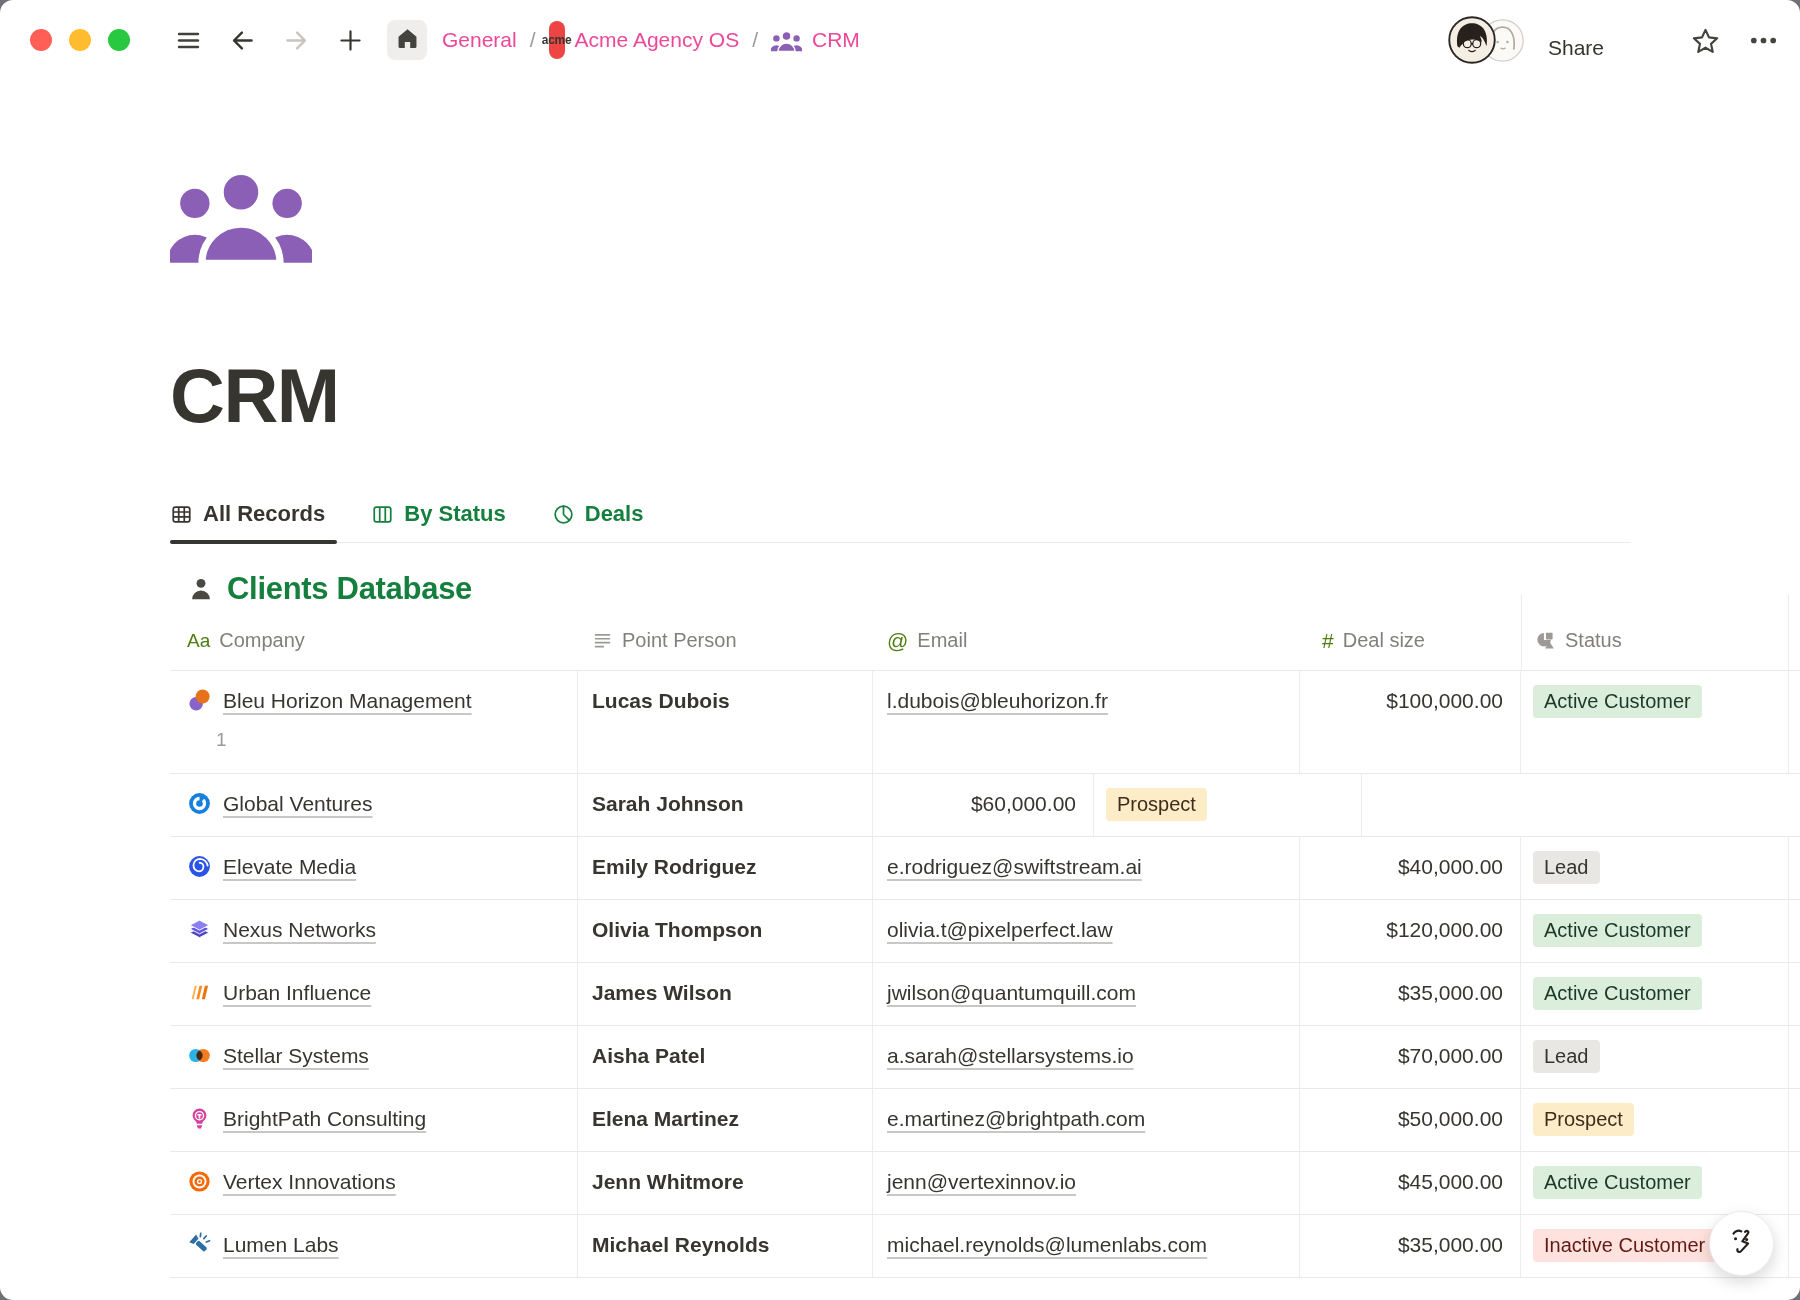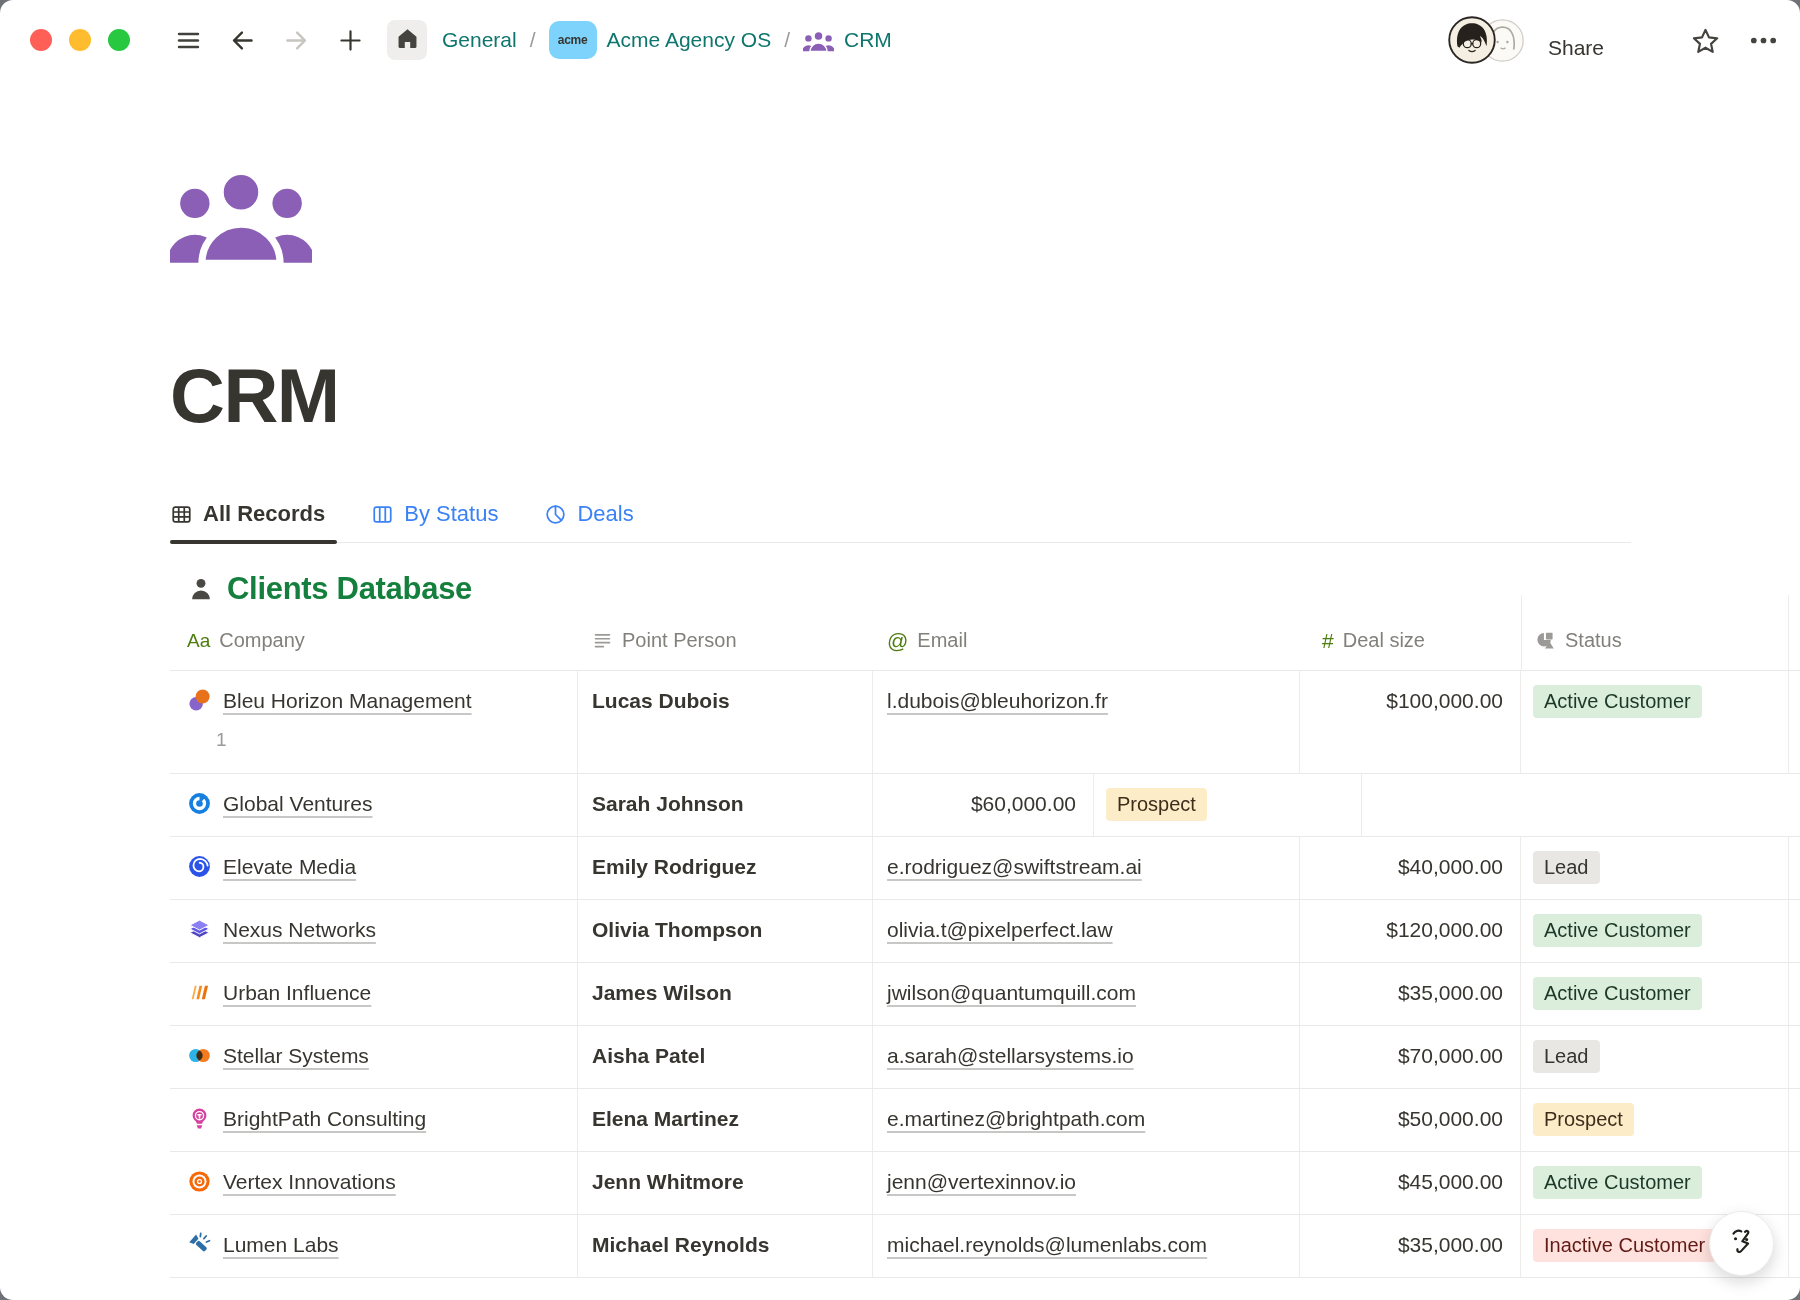--- a/index.html
+++ b/index.html
@@ -11,45 +11,45 @@
   
   .topbar { height:80px; display:flex; align-items:center; padding:0 22px 0 30px; }
   .traffic-lights { display:flex; align-items:center; }
   .light { width:22px; height:22px; border-radius:50%; margin-right:17px; display:inline-block; cursor:pointer; }
   .icon-btn { background:none; border:0; padding:0; margin-left:24px; width:30px; height:30px;
     display:flex; align-items:center; justify-content:center; cursor:pointer; }
   .icon-btn span, .icon-btn svg { display:block; }
   .home-btn { width:40px; height:40px; border-radius:8px; background:#EFEEEC; border:0;
     margin-left:22px; display:flex; align-items:center; justify-content:center; cursor:pointer; }
   .breadcrumb { display:flex; align-items:center; margin-left:15px; font-size:21px; gap:10px; }
-  .breadcrumb a { color:#0f766e; cursor:pointer; text-decoration:none; white-space:nowrap; }
+  .breadcrumb a { color:#ec4899; cursor:pointer; text-decoration:none; white-space:nowrap; }
   .breadcrumb .sep { color:#9B9A97; margin:0 3px; }
-  .acme-badge { width:48px; height:38px; border-radius:10px; background:#7dd3fc;
+  .acme-badge { width:16px; height:38px; border-radius:10px; background:#ef4444;
     display:flex; align-items:center; justify-content:center; font-size:12px; font-weight:bold;
     color:#37352F; letter-spacing:-0.3px; }
   .crumb-people { width:31px; height:23px; display:flex; }
   .crumb-people svg { width:100%; height:100%; }
   .topbar-right { margin-left:auto; display:flex; align-items:center; gap:28px; }
   .avatars { display:flex; align-items:center; margin-right:-4px; }
   .avatar { border-radius:50%; display:block; }
   .avatar.a1 { width:48px; height:48px; position:relative; z-index:2; }
   .avatar.a2 { width:43px; height:43px; margin-left:-15px; z-index:1; }
   .share-btn { background:none; border:0; font-size:21px; color:#37352F; cursor:pointer;
     font-family:inherit; padding:0;margin-top:16px; }
 
   
   main { padding-left:170px; }
   .page-icon { margin-top:82px; width:142px; height:102px; cursor:pointer; }
   .page-icon svg { width:100%; height:100%; }
   h1.title { margin:88px 0 0 0; font-size:76px; font-weight:bold; letter-spacing:-1.5px; color:#37352F; }
 
   .tabs-wrap { margin-top:62px; width:1461px; border-bottom:1px solid #EBEAE8; }
   .tabs { display:flex; gap:34px; }
-  .tab { display:flex; align-items:center; gap:10px; font-size:22px; font-weight:400;
-    color:#3b82f6; padding:0 12px 15px 0; cursor:pointer; position:relative; background:none; border:0; font-family:inherit; }
+  .tab { display:flex; align-items:center; gap:10px; font-size:22px; font-weight:700;
+    color:#15803d; padding:0 12px 15px 0; cursor:pointer; position:relative; background:none; border:0; font-family:inherit; }
   .tab .tab-icon { width:23px; height:23px; display:flex; }
   .tab .tab-icon svg { width:100%; height:100%; }
   .tab.active { color:#37352F; font-weight:bold; }
   .tab.active::after { content:""; position:absolute; left:0; right:0; bottom:-1.5px;
     height:3.5px; background:#37352F; border-radius:2px; }
 
   .db-heading { margin-top:28px; display:flex; align-items:center; gap:13px; padding-left:18px; }
   .db-heading .h-icon { width:26px; height:26px; display:flex; }
   .db-heading .h-icon svg { width:100%; height:100%; }
   .db-heading h2 { margin:0; font-size:31px; font-weight:bold; color:#15803d; letter-spacing:-0.3px; }

